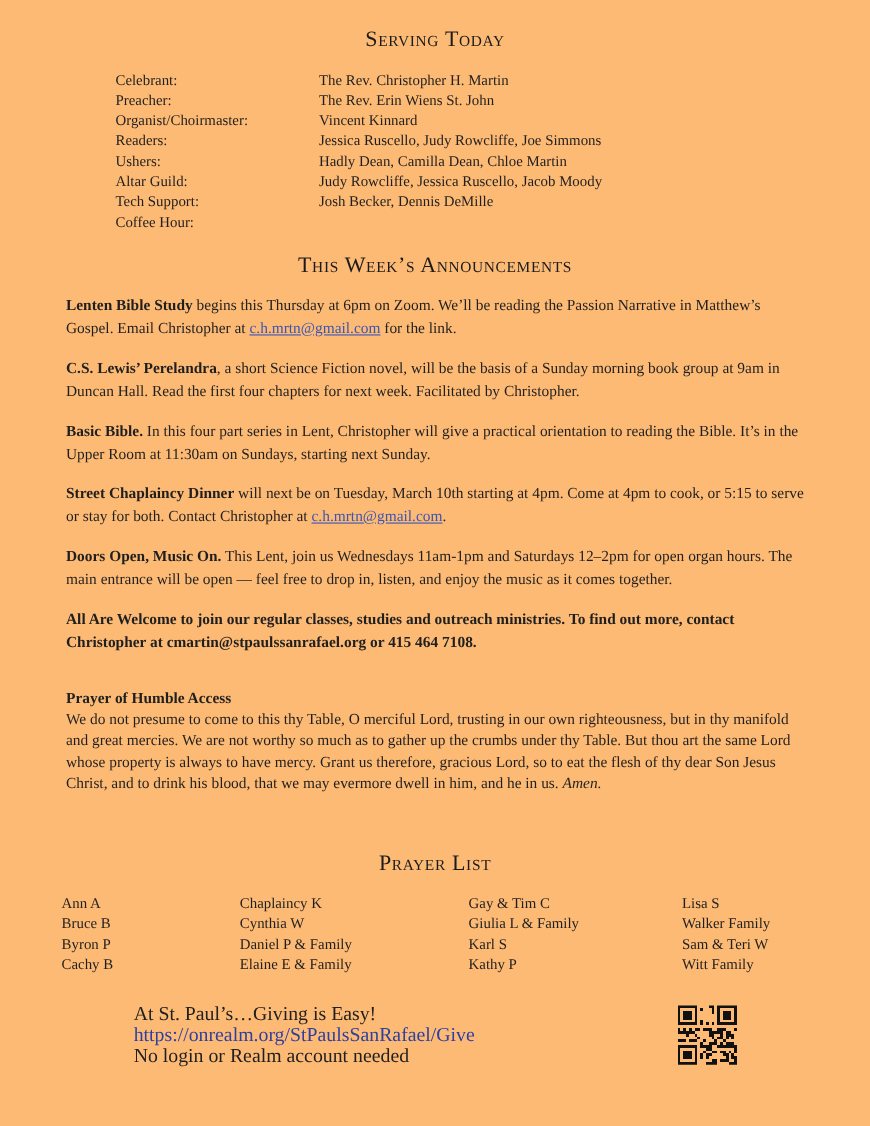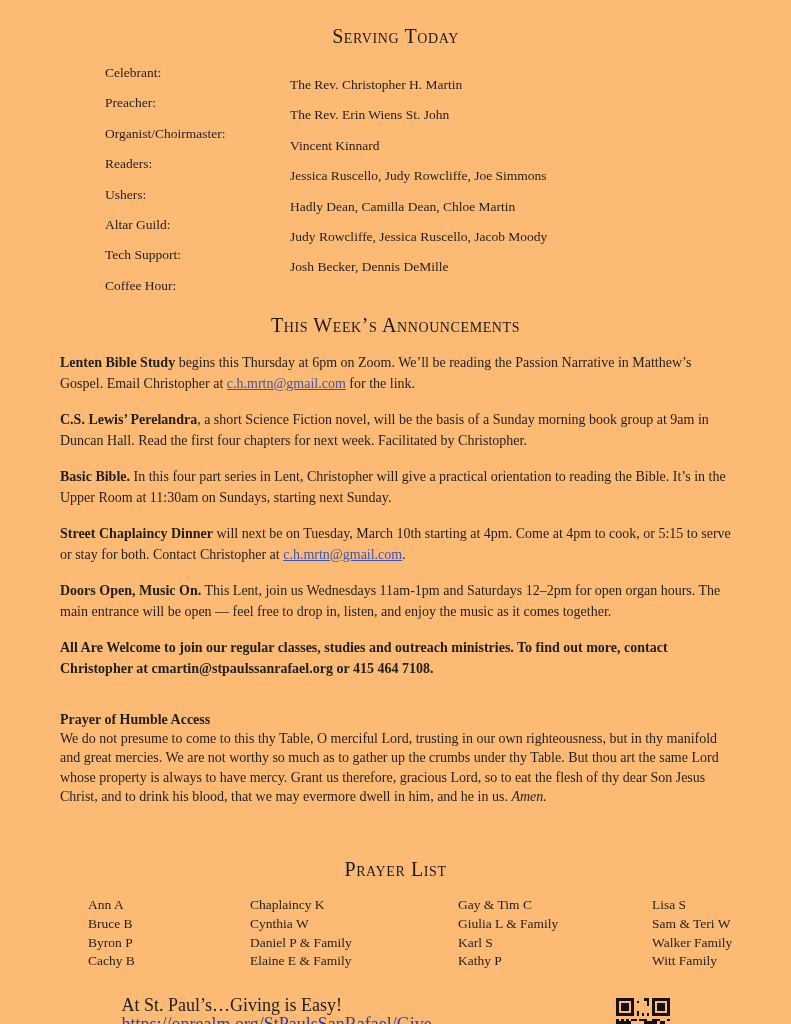--- a/index.html
+++ b/index.html
@@ -19,21 +19,21 @@
     font-weight: normal;
     text-align: center;
     letter-spacing: 0.6px;
     margin: 0;
     color: #1b1b1b;
   }
   .serving-heading { padding-top: 25px; }
   .serving-table { margin: 16px 0 0 105px; font-size: 13.5px; line-height: 18.4px; }
   .serving-row { display: flex; }
   .serving-role { width: 185px; flex: 0 0 185px; }
-  .serving-names { flex: 1; margin-top: 12px; }
+  .serving-names { flex: 1; }
   .ann-heading { margin-top: 19px; }
   .announcements { margin: 0 58px 0 60px; }
   .para {
     font-size: 14px;
     line-height: 20.8px;
     margin: 15.5px 0 0 0;
     text-align: left;
   }
   .para b { font-weight: bold; }
   a.email-link {
@@ -42,25 +42,24 @@
     cursor: pointer;
   }
   .prayer-block { margin-top: 30px; }
   .prayer-title { font-weight: bold; font-size: 14px; line-height: 19.3px; margin: 0; }
   .prayer-body { font-size: 14px; line-height: 19.3px; margin: 0; }
   .prayer-body i { font-style: italic; }
   .prayer-list-heading { margin-top: 52px; }
   .prayer-grid {
     display: grid;
     grid-template-columns: 162px 208px 194px auto;
-    padding-left: 44px;
+    padding-left: 56px;
     margin-top: 15px;
     font-size: 13.5px;
     line-height: 18.7px;
-    margin-left: 44px;
   }
   .prayer-col { display: flex; flex-direction: column; }
   .giving {
     margin-top: 25px;
     display: flex;
     justify-content: center;
     align-items: center;
   }
   .giving-text {
     text-align: left;
@@ -156,22 +155,22 @@
         <div>Elaine E &amp; Family</div>
       </div>
       <div class="prayer-col">
         <div>Gay &amp; Tim C</div>
         <div>Giulia L &amp; Family</div>
         <div>Karl S</div>
         <div>Kathy P</div>
       </div>
       <div class="prayer-col">
         <div>Lisa S</div>
+        <div>Walker Family</div>
         <div>Sam &amp; Teri W</div>
-        <div>Walker Family</div>
         <div>Witt Family</div>
       </div>
     </div>
 
   <div class="giving">
     <div class="giving-text">
       <div>At St. Paul’s…Giving is Easy!</div>
       <div>
         <a class="giving-url">https://onrealm.org/StPaulsSanRafael/Give</a>
       </div>

